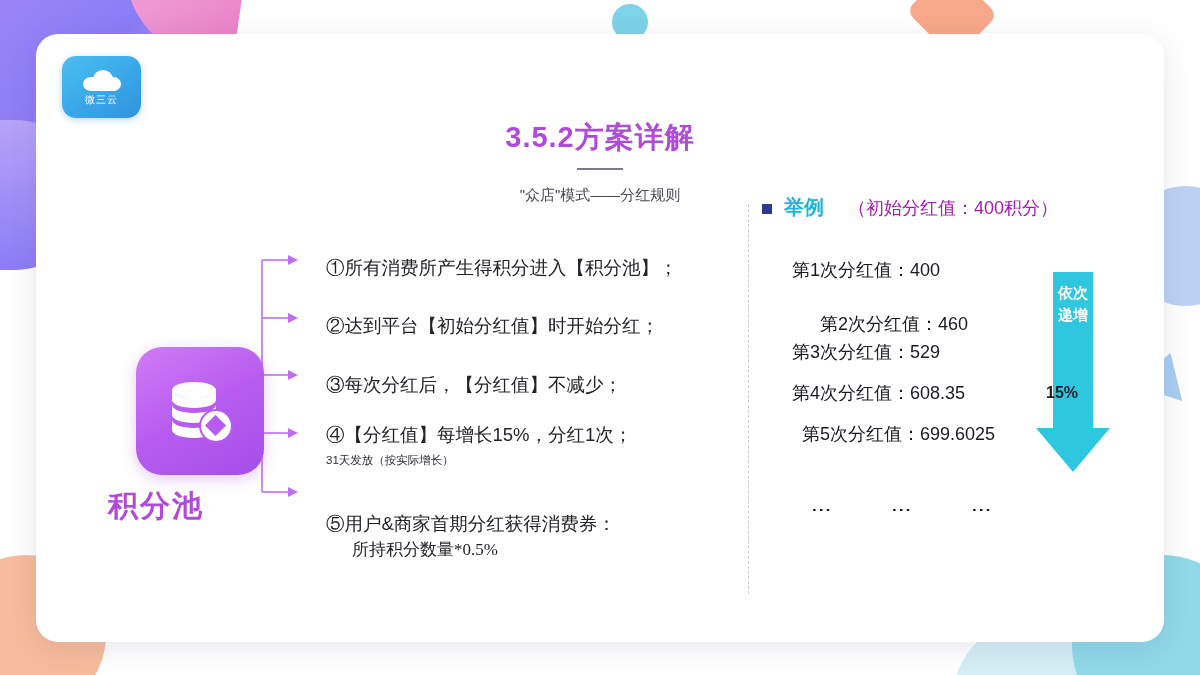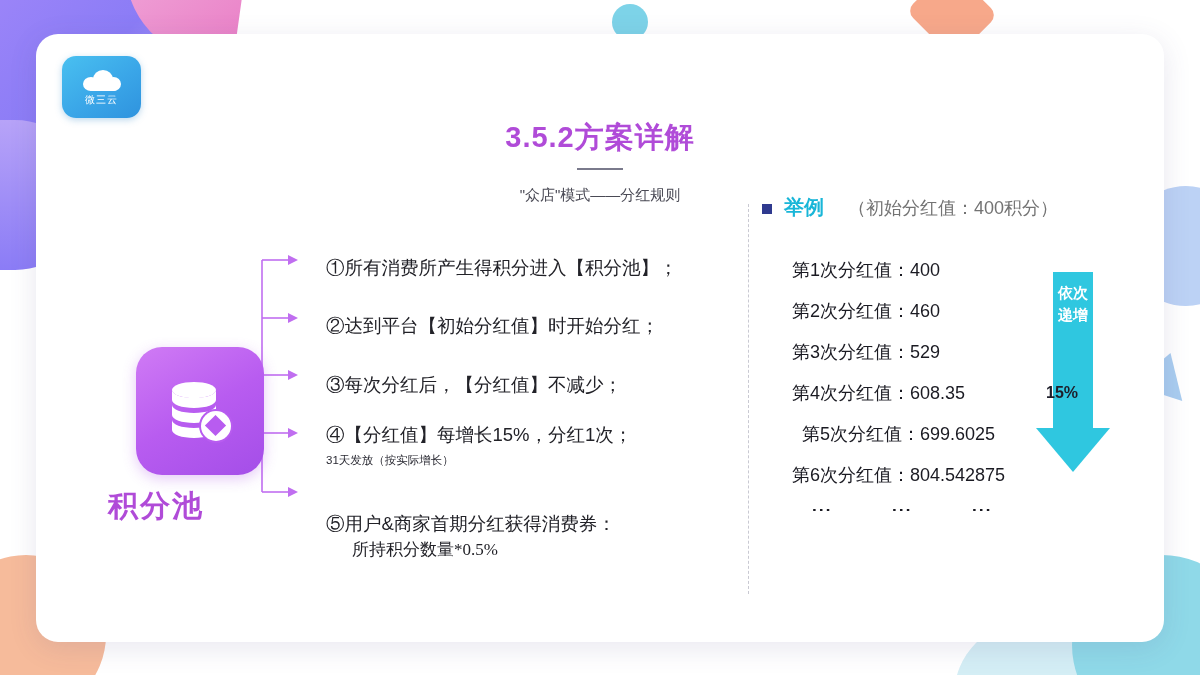--- a/index.html
+++ b/index.html
@@ -254,31 +254,31 @@
     position: absolute;
     left: 748px; top: 160px;
     font-size: 20px;
     font-weight: bold;
     color: #19b6d8;
   }
   .ex-title-sub {
     position: absolute;
     left: 812px; top: 162px;
     font-size: 18px;
-    color: #737373;
+    color: #a21caf;
   }
   .row {
     position: absolute;
     left: 756px;
     font-size: 18px;
     color: #1a1a22;
     white-space: nowrap;
   }
   .r1 { top: 224px; }
-  .r2 { top: 265px; }
+  .r2 { top: 278px; margin-left: 28px; }
   .r3 { top: 306px; }
   .r4 { top: 347px; }
   .r5 { top: 388px; margin-left: 10px; }
   .r6 { top: 429px; }
 
   .dots {
     position: absolute;
     left: 776px; top: 466px;
     width: 180px;
     display: flex;
@@ -417,23 +417,20 @@
     </div>
     <div class="row r3">
       <span>第3次分红值：</span><span>529</span>
     </div>
     <div class="row r4">
       <span>第4次分红值：</span><span>608.35</span>
     </div>
     <div class="row r5">
       <span>第5次分红值：</span><span>699.6025</span>
     </div>
-    <div class="row r6">
-      <span>第6次分红值：</span><span>804.542875</span>
-    </div>
 
     <div class="dots">
       <span>⋮</span>
       <span>⋮</span>
       <span>⋮</span>
     </div>
 
     <div class="arrow-wrap">
       <div class="arrow-body"></div>
       <div class="arrow-head"></div>

